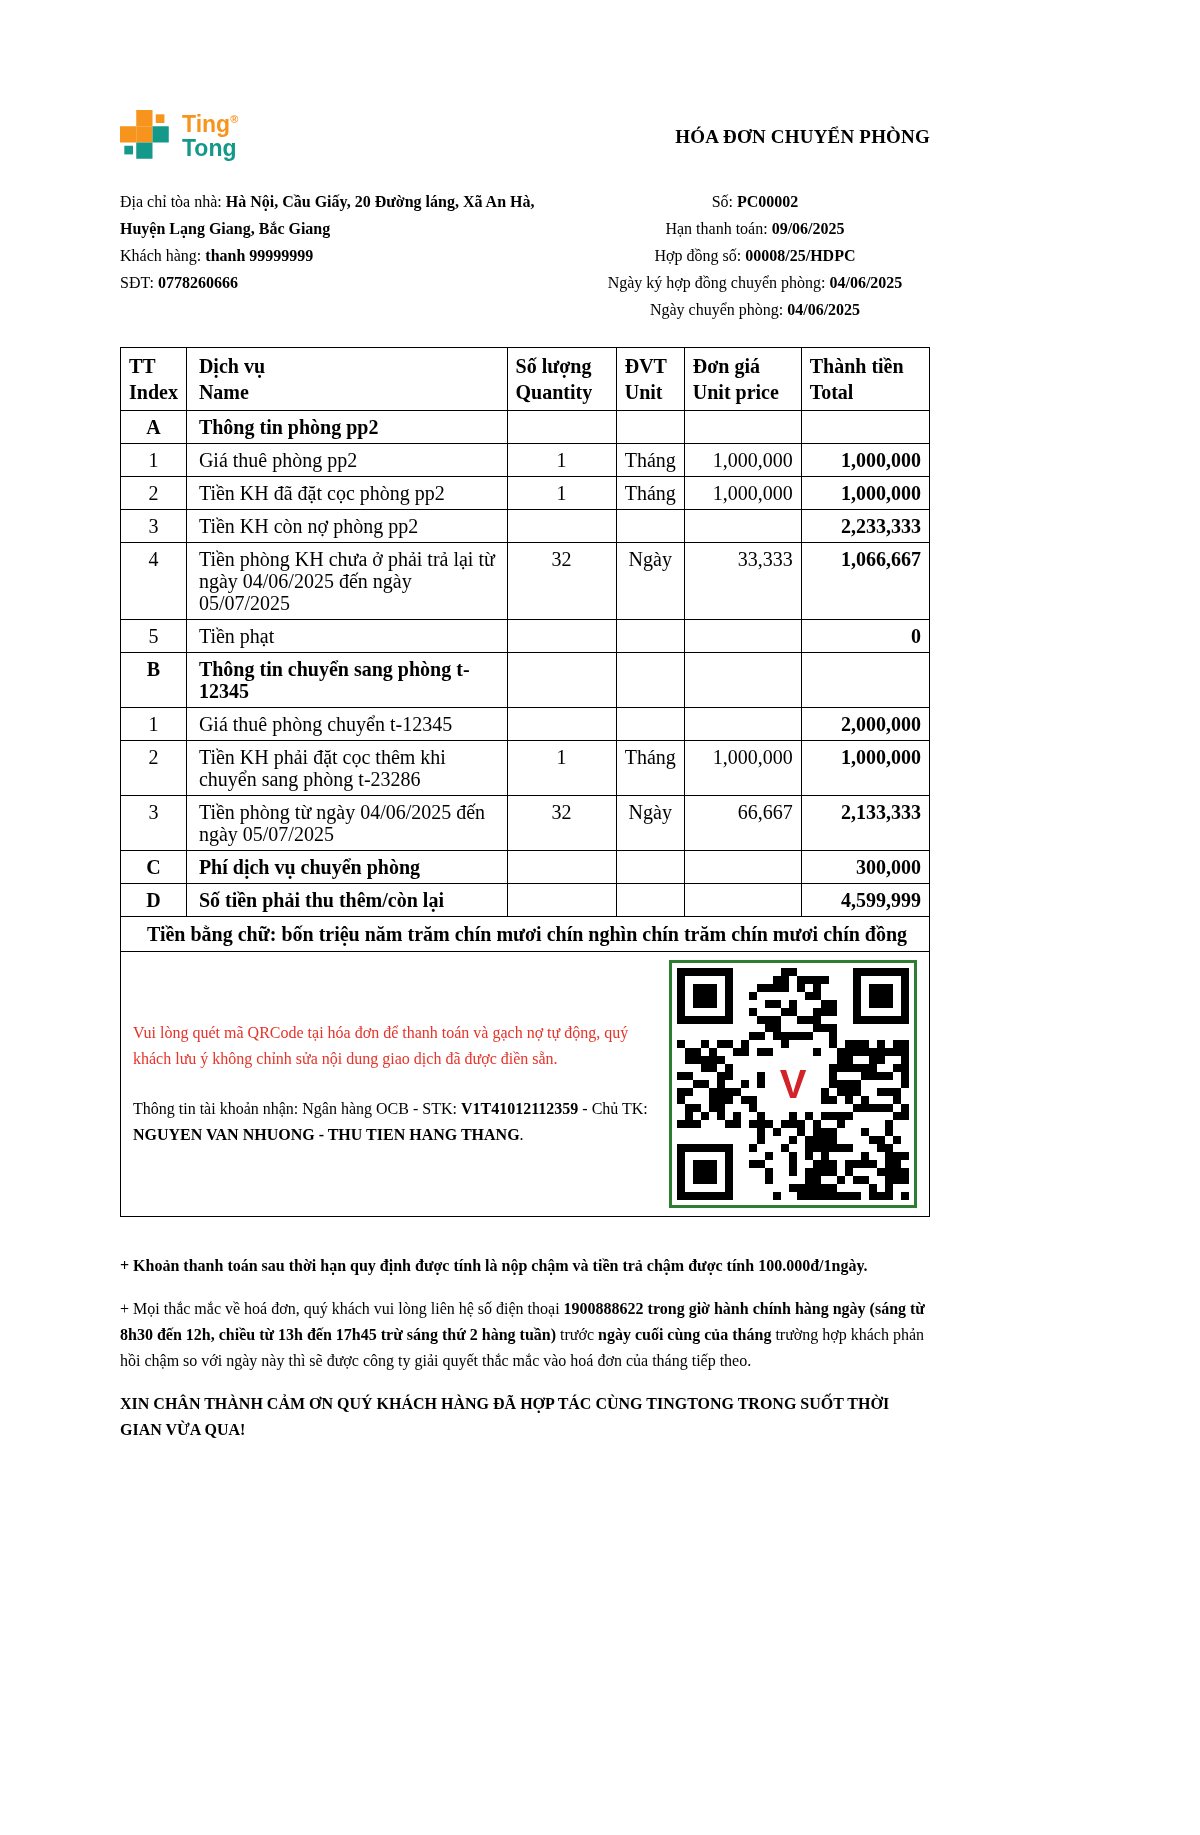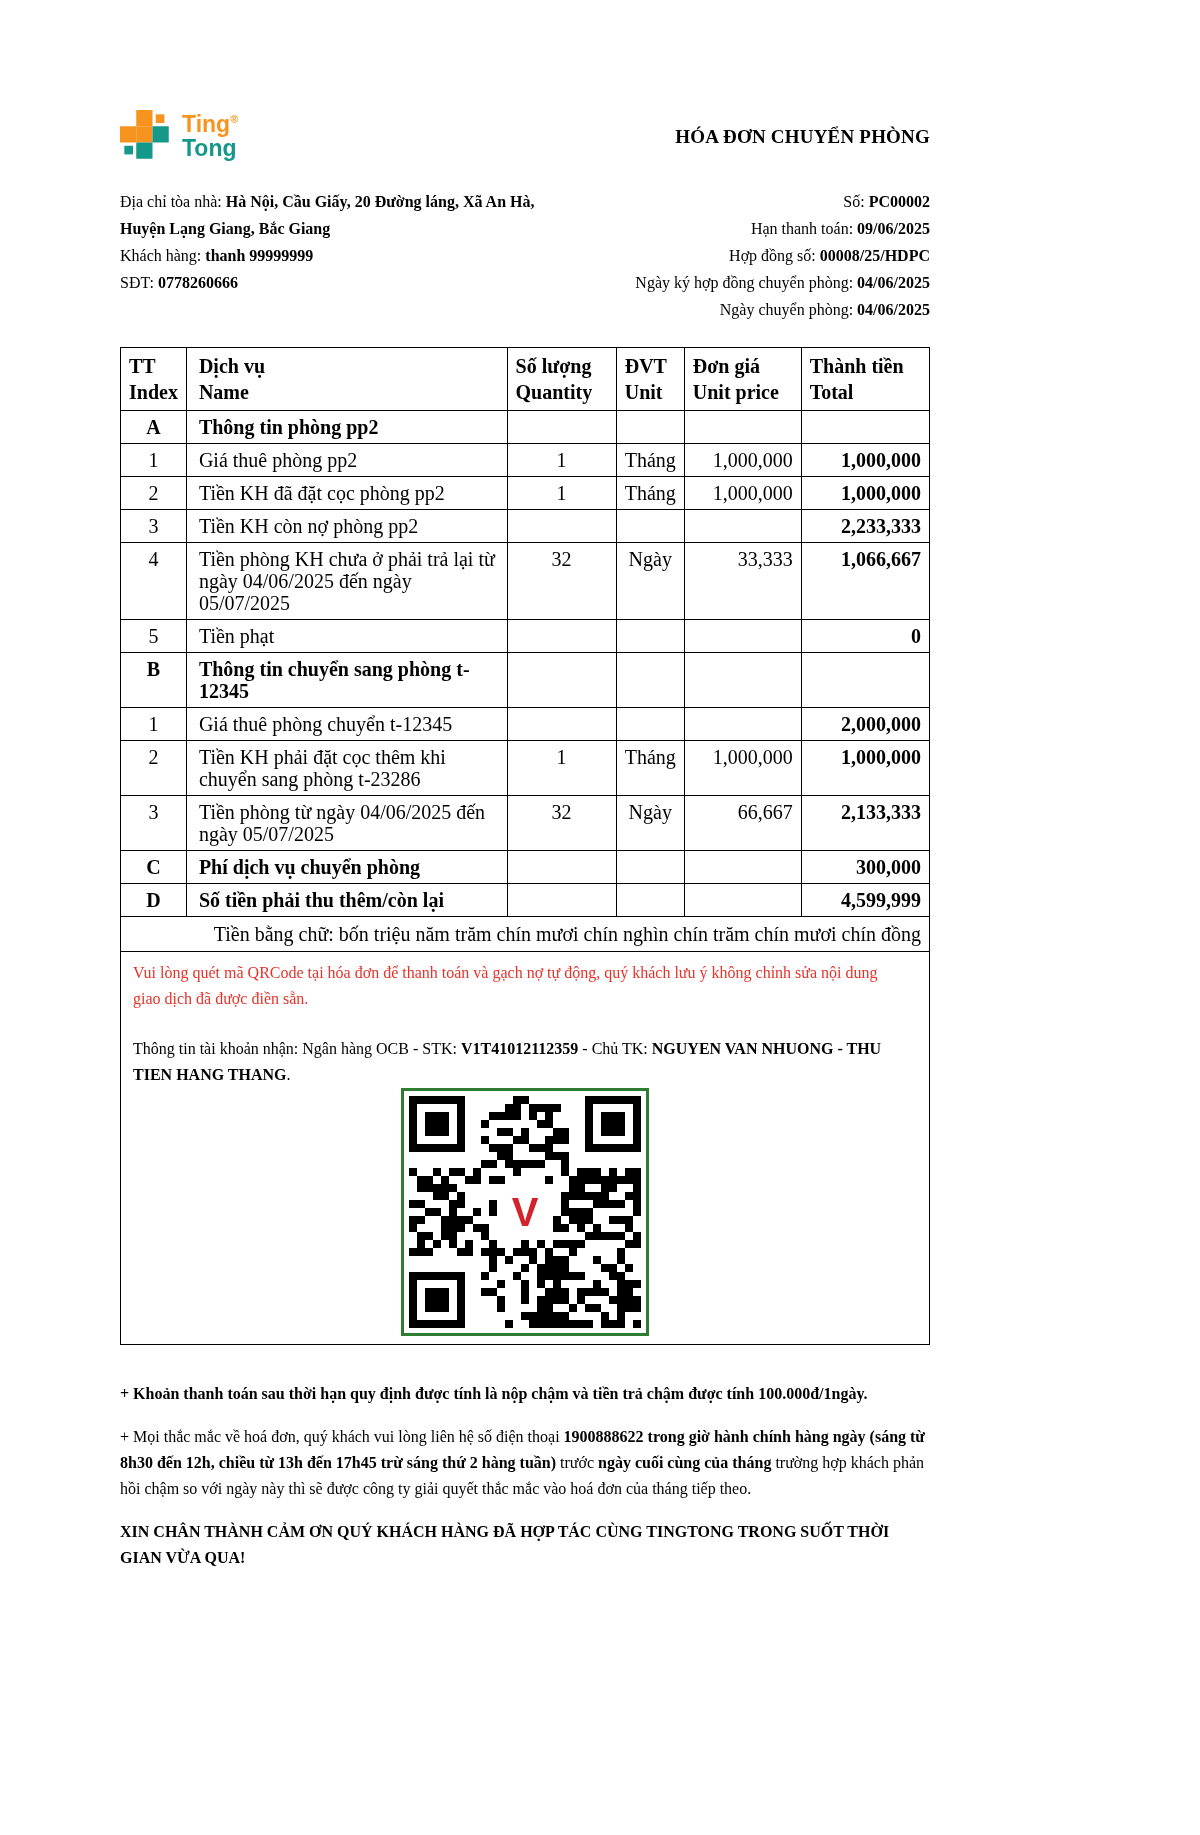--- a/index.html
+++ b/index.html
@@ -15,42 +15,42 @@
   .logo-ting { color: var(--logo-orange); }
   .logo-tong { color: var(--logo-teal); }
   .logo-reg { font-size: 11px; vertical-align: super; }
   .sq-o { fill: var(--logo-orange); }
   .sq-t { fill: var(--logo-teal); }
   .doc-title { font-size: 19px; font-weight: bold; margin-top: 16px; letter-spacing: 0.2px; }
 
   
   .info-row { display: flex; justify-content: space-between; margin-top: 26px; font-size: 16px; }
   .info-left { width: 460px; }
-  .info-right { text-align: right; flex: 1; }
+  .info-right { text-align: center; flex: 1; }
   .info-line { line-height: 27px; }
   .info-line .val { font-weight: bold; }
 
   
   table.invoice { border-collapse: collapse; width: 810px; margin-top: 24px; font-size: 20px; }
   table.invoice th, table.invoice td { border: 1px solid #000; padding: 5px 8px; vertical-align: top; }
   table.invoice th { font-weight: bold; text-align: left; line-height: 1.3; }
   table.invoice td { line-height: 22px; }
   .c1 { width: 60px;  text-align: center; }
   .c2 { width: 332px; text-align: left; }
   .c3 { width: 110px; text-align: center; }
   .c4 { width: 60px;  text-align: center; }
   .c5 { width: 118px; text-align: right; }
   .c6 { width: 130px; text-align: right; font-weight: bold; }
   table.invoice .c2 { padding-left: 12px; }
   table.invoice th.c5, table.invoice th.c6 { text-align: left; }
   tr.section-row td { font-weight: bold; }
-  tr.amount-row td { font-weight: normal; text-align: right; padding-left: 12px; line-height: 24px; }
+  tr.amount-row td { font-weight: bold; text-align: center; padding-left: 12px; line-height: 24px; }
 
   
-  .qr-box { width: 810px; border: 1px solid #000; margin-top: -1px; display: flex; align-items: center; padding: 8px 12px 8px 12px; min-height: 250px; flex-direction: column; }
+  .qr-box { width: 810px; border: 1px solid #000; margin-top: -1px; display: flex; align-items: center; padding: 8px 12px 8px 12px; min-height: 250px; }
   .qr-left { flex: 1; padding-right: 16px; font-size: 16px; line-height: 26px; }
   .qr-alert { color: var(--alert-red); margin: 0 0 24px 0; }
   .qr-account { margin: 0; }
   .b { font-weight: bold; }
   .qr-wrap { width: 248px; height: 248px; border: 3px solid var(--qr-border-green); background: #fff; position: relative; padding: 5px; flex: 0 0 auto; }
   .qr-center-logo { position: absolute; left: 50%; top: 50%; transform: translate(-50%,-50%); width: 54px; height: 54px; background: #fff; display: flex; align-items: center; justify-content: center; font-family: "Liberation Sans", sans-serif; font-weight: bold; font-size: 40px; color: var(--qr-logo-red); }
 
   
   .notes { margin-top: 36px; font-size: 16px; line-height: 26px; width: 810px; }
   .notes p { margin: 0 0 17px 0; }

